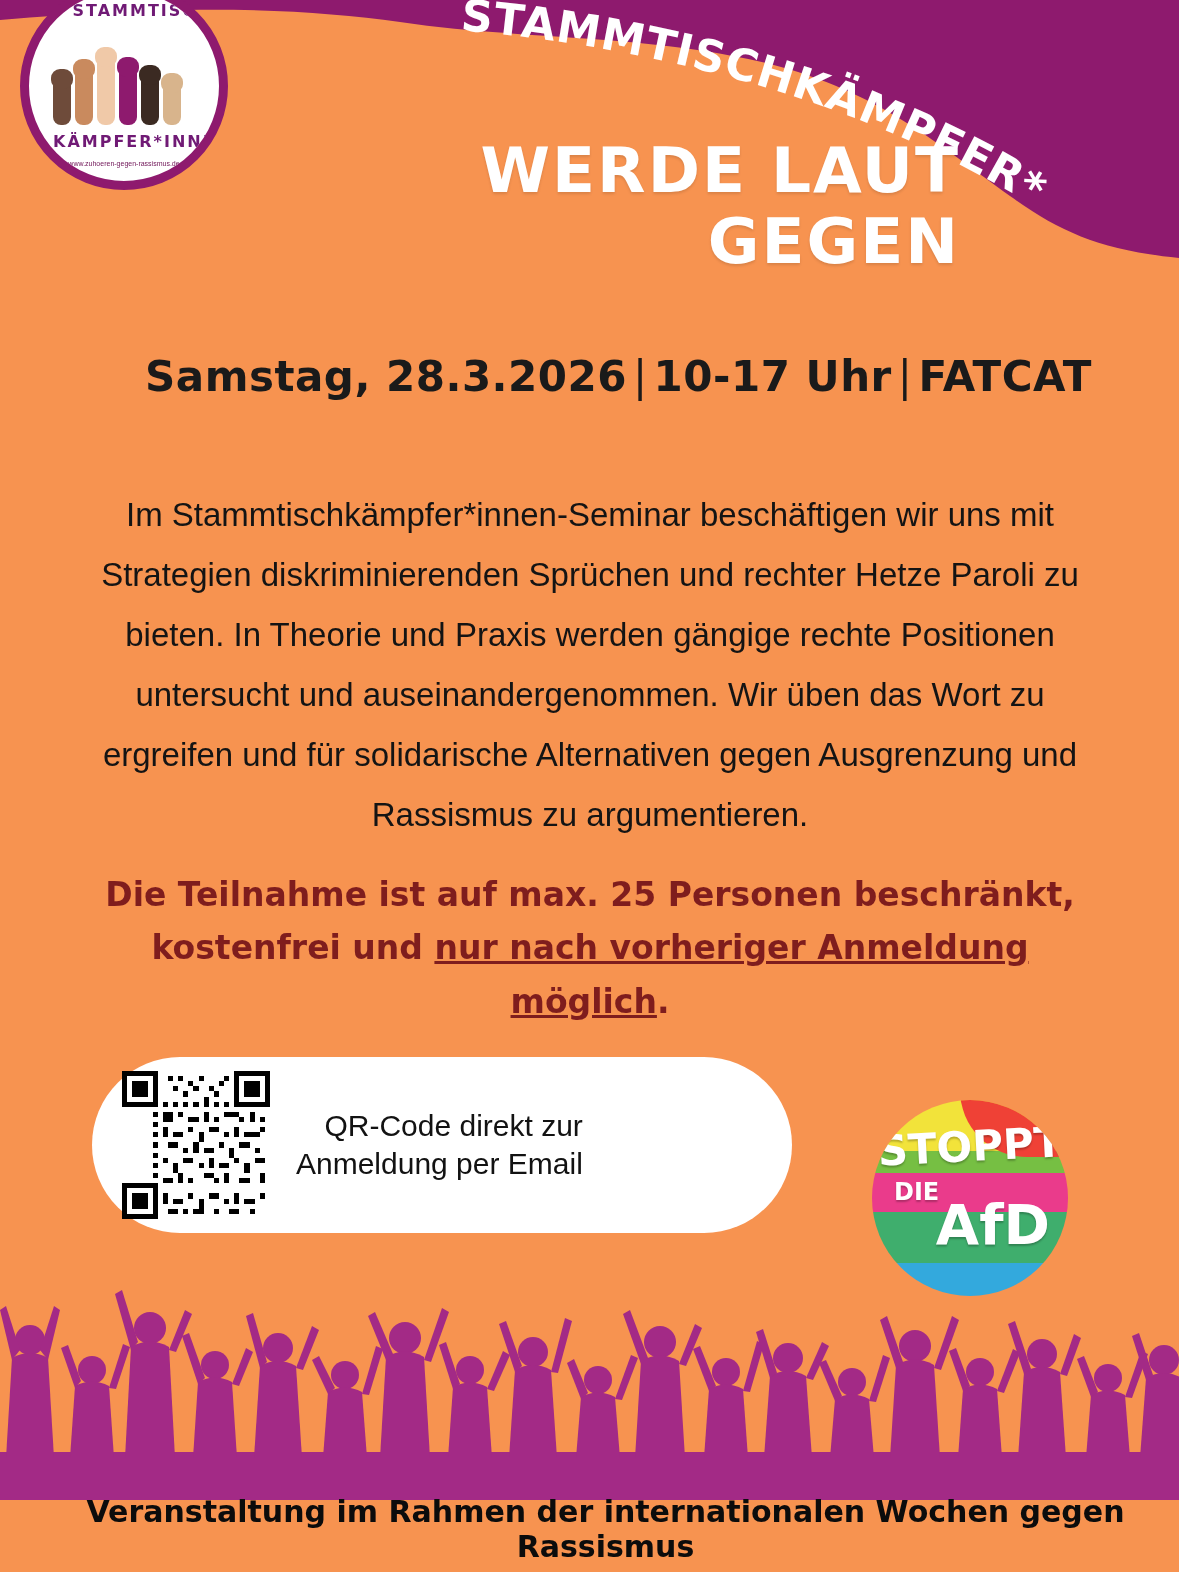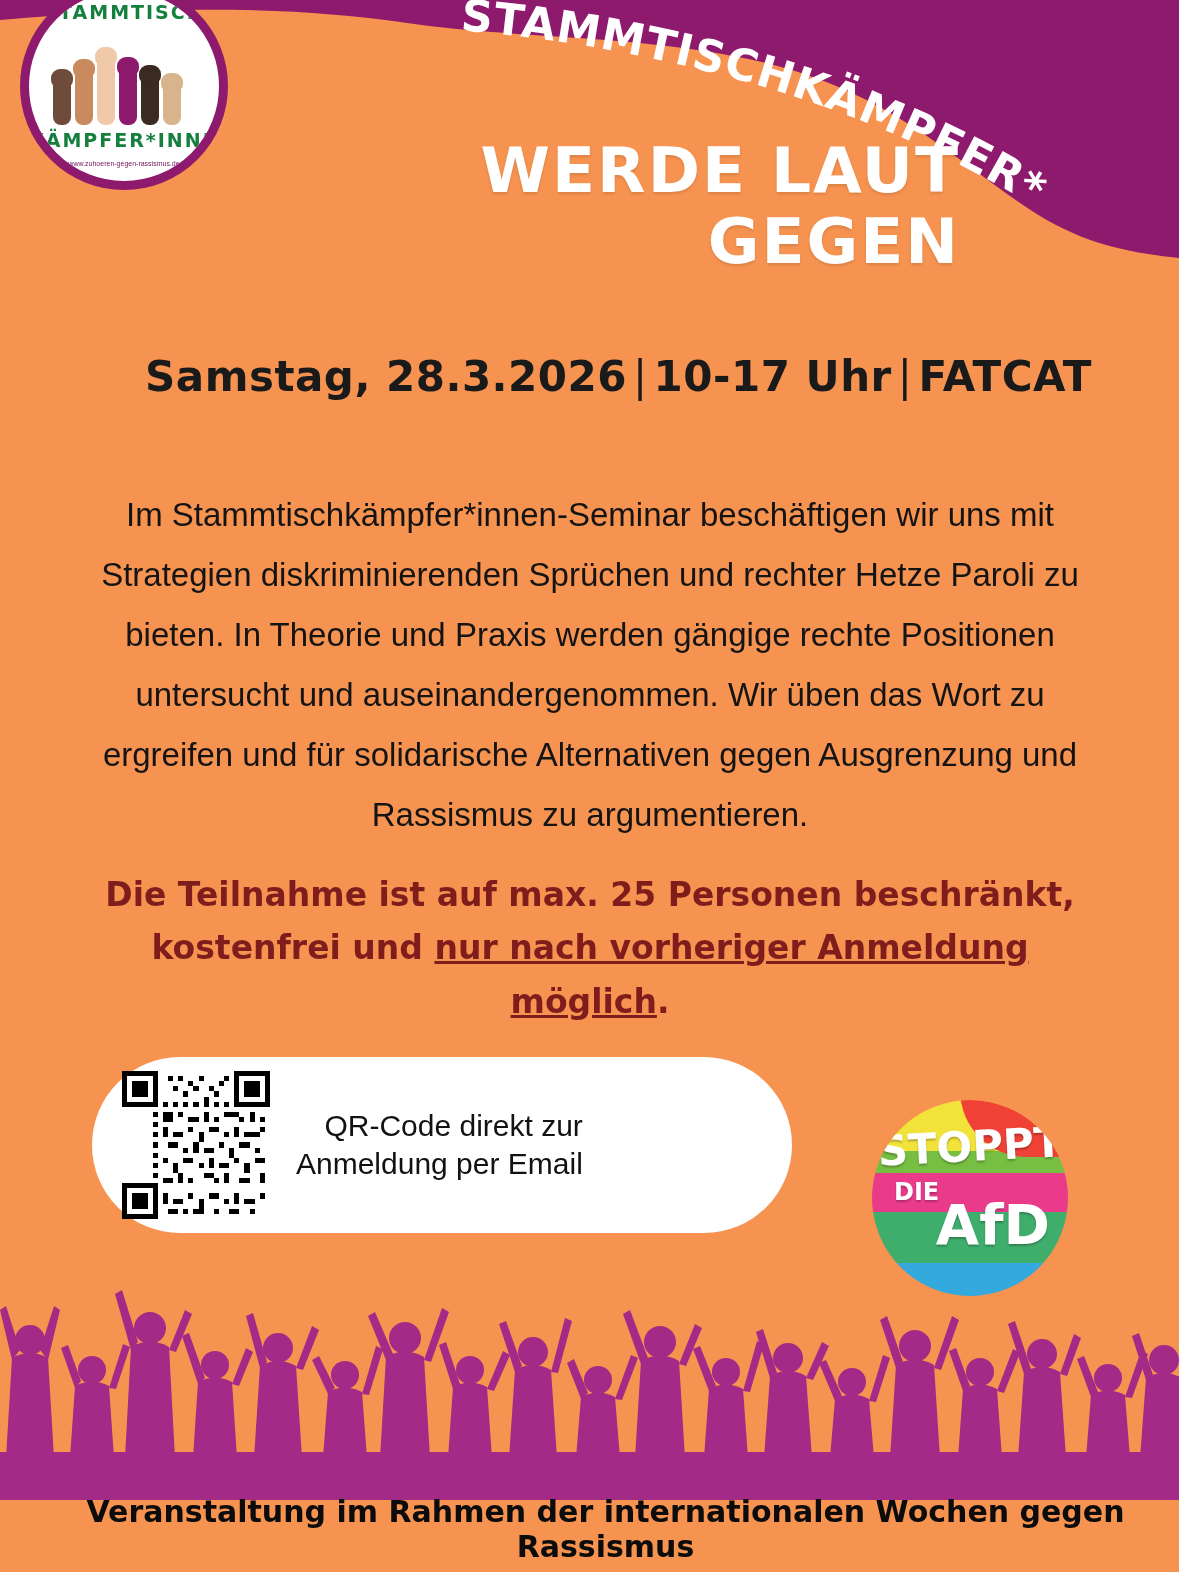--- a/index.html
+++ b/index.html
@@ -52,27 +52,27 @@
     width: 208px;
     height: 208px;
     border-radius: 50%;
     background: #ffffff;
     border: 9px solid #8e1a6e;
     box-sizing: border-box;
     overflow: hidden;
   }
   .logo .ring-top, .logo .ring-bottom {
     position: absolute;
-    left: 0;
+    left: 18px;
     width: 100%;
     text-align: center;
     font-family: "DejaVu Sans", sans-serif;
     font-weight: bold;
-    font-size: 19px;
-    color: #15803d;
+    font-size: 16px;
+    color: #701a75;
     letter-spacing: 2px;
   }
   .logo .ring-top { top: 10px; }
   .logo .ring-bottom { bottom: 30px; }
   .logo .ring-url {
     position: absolute;
     bottom: 14px;
     left: 0;
     width: 100%;
     text-align: center;

